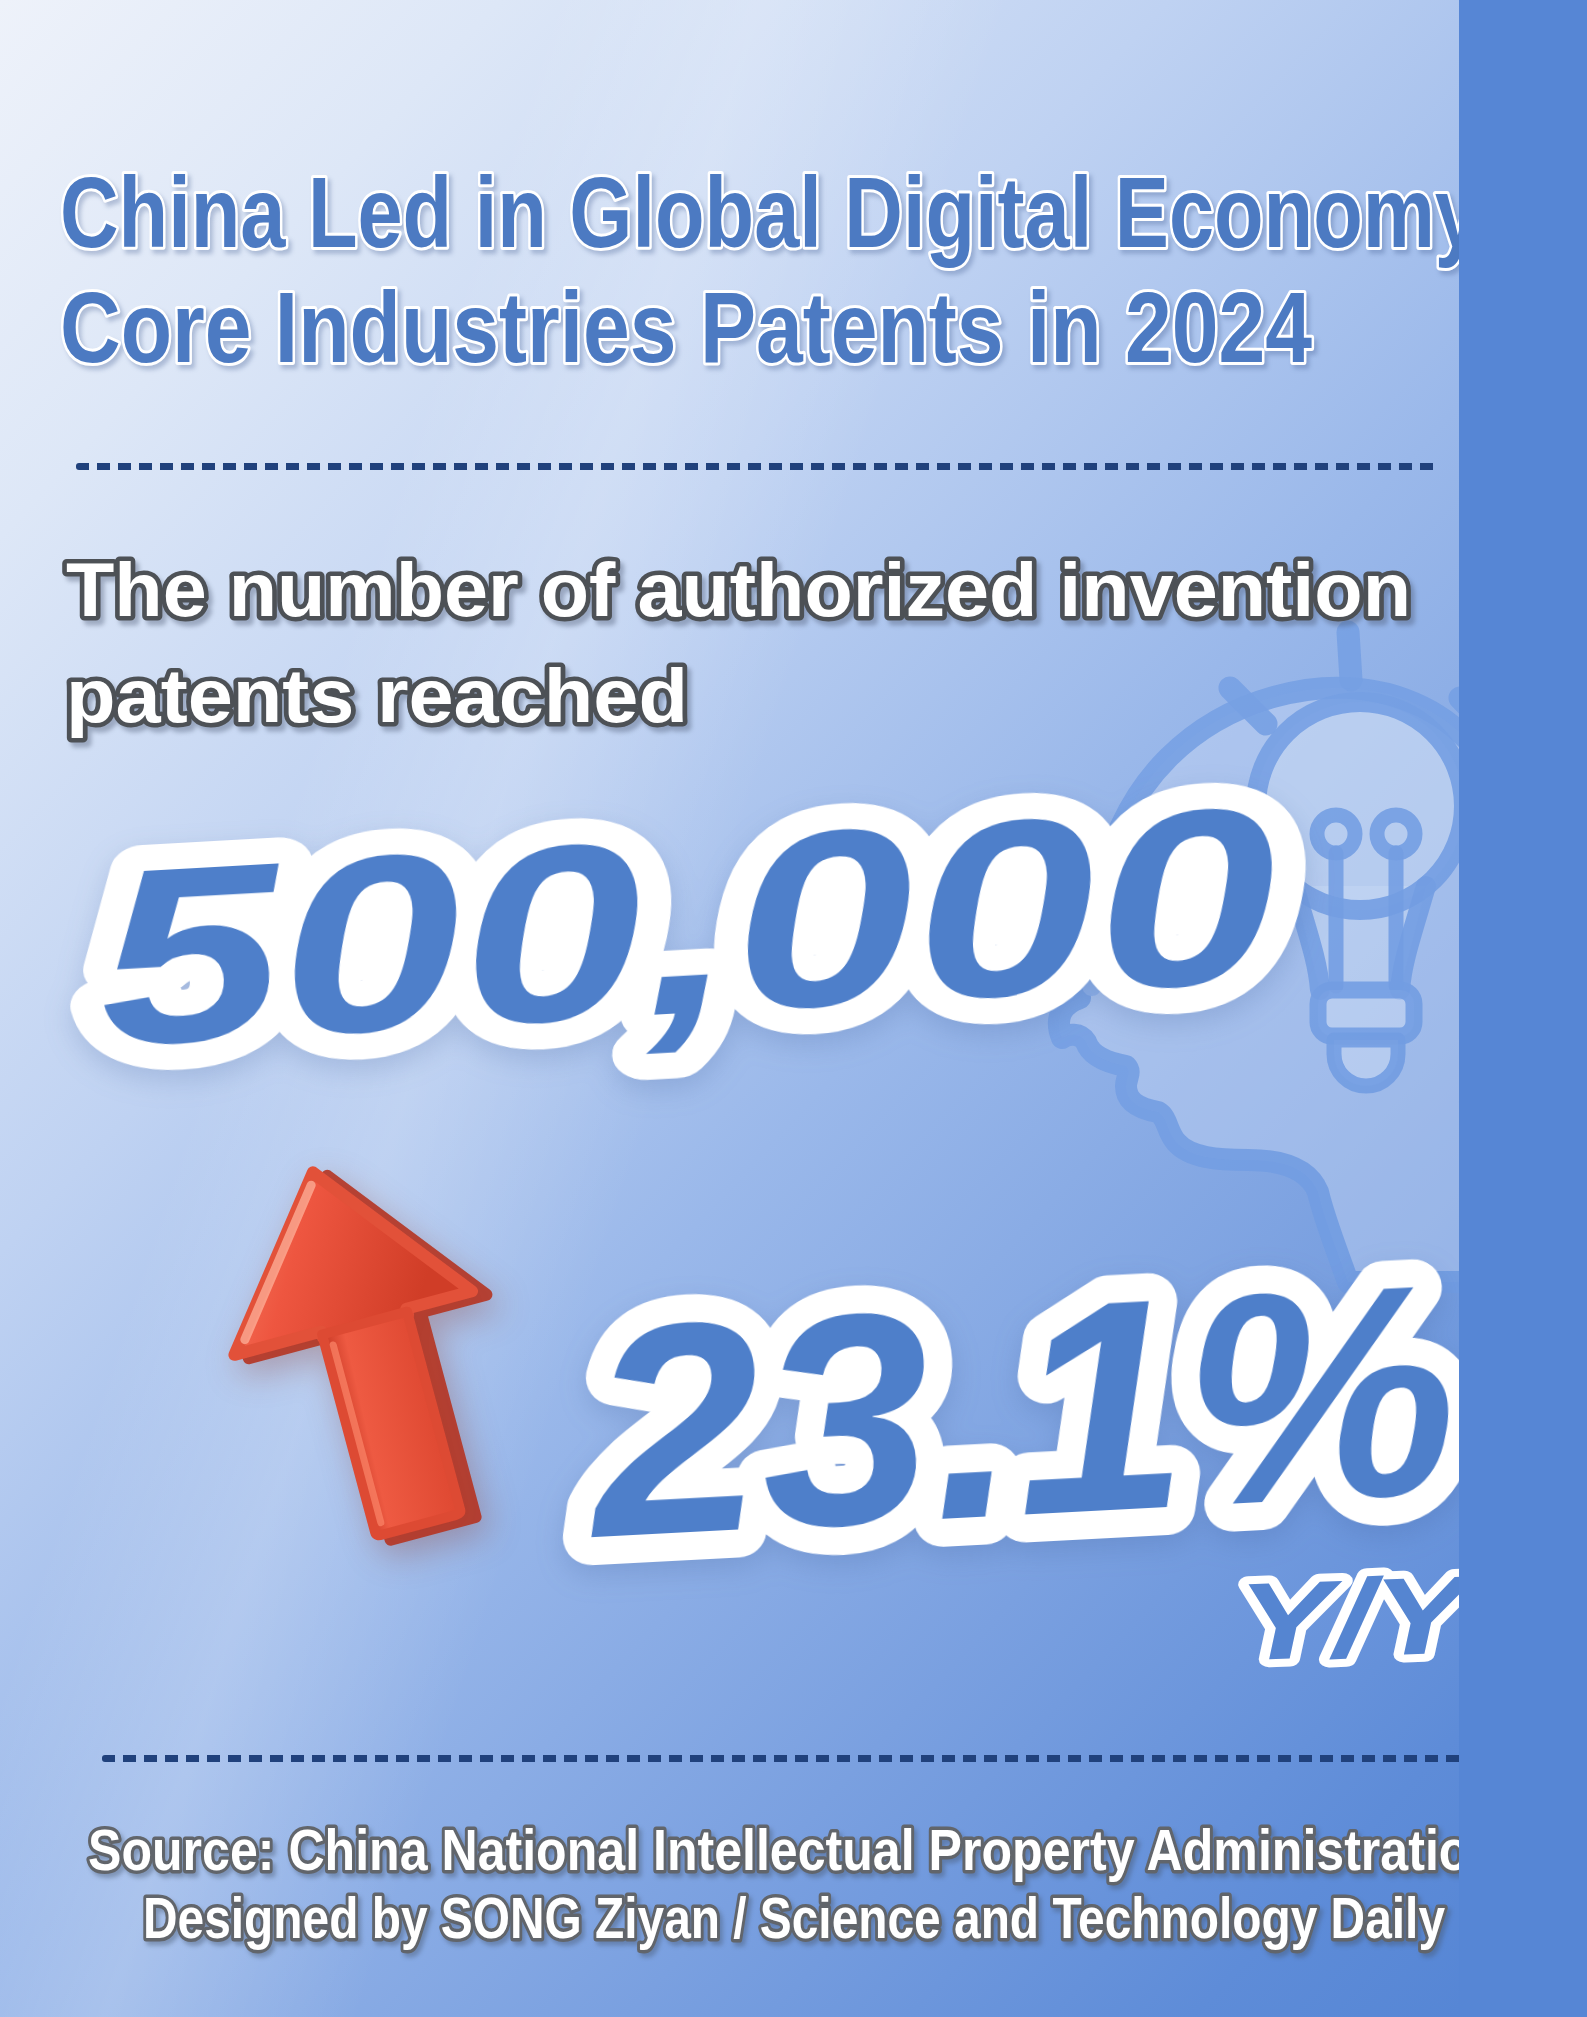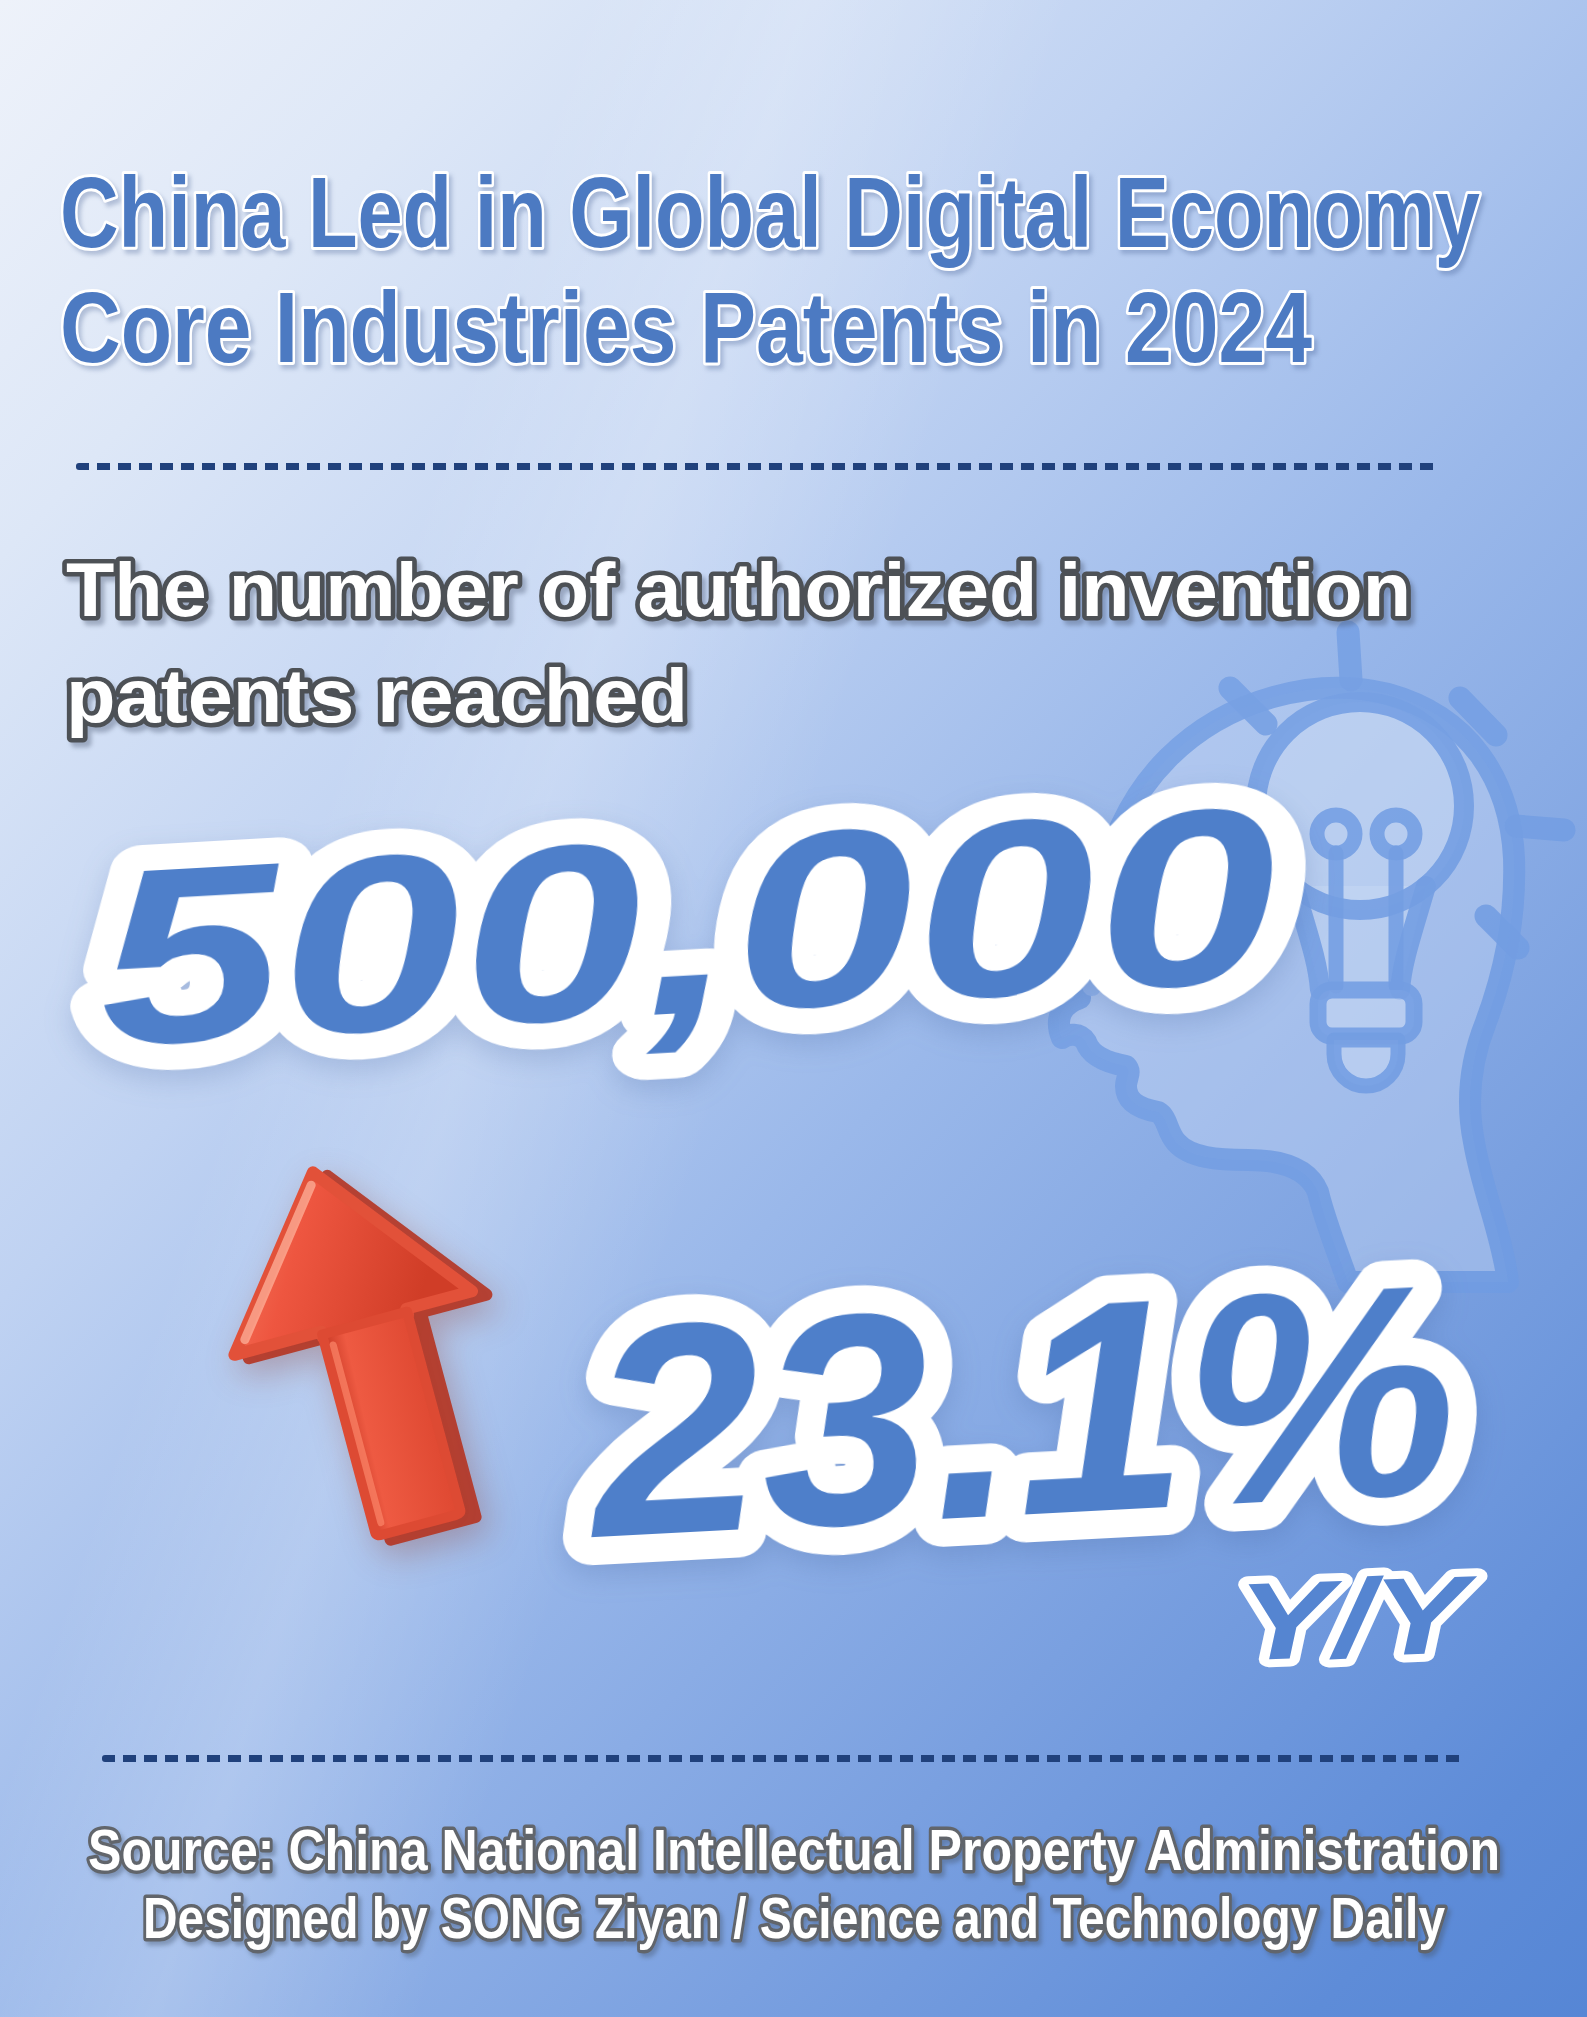--- a/index.html
+++ b/index.html
@@ -1,17 +1,17 @@
 <!DOCTYPE html>
 <html><head>
 <meta charset="utf-8">
 <style>
   html,body{margin:0;padding:0;background:#5686d5;font-family:"Liberation Sans",sans-serif;}
   .poster{
-    position:relative;width:1587px;height:2017px;overflow:hidden;
+    position:relative;width:1459px;height:2017px;overflow:hidden;
     background:linear-gradient(133deg,#eef2fa 0%,#dde7f7 15%,#bfd2f2 35%,#9ab8ea 55%,#7aa0e0 75%,#5e8cd8 92%,#5686d5 100%);
   }
   .sheen{
     position:absolute;inset:0;z-index:1;pointer-events:none;
     background:linear-gradient(108deg,rgba(255,255,255,0) 26%,rgba(255,255,255,0.20) 36%,rgba(255,255,255,0) 48%);
   }
   svg{overflow:visible;display:block;}
   .abs{position:absolute;}
 
   

